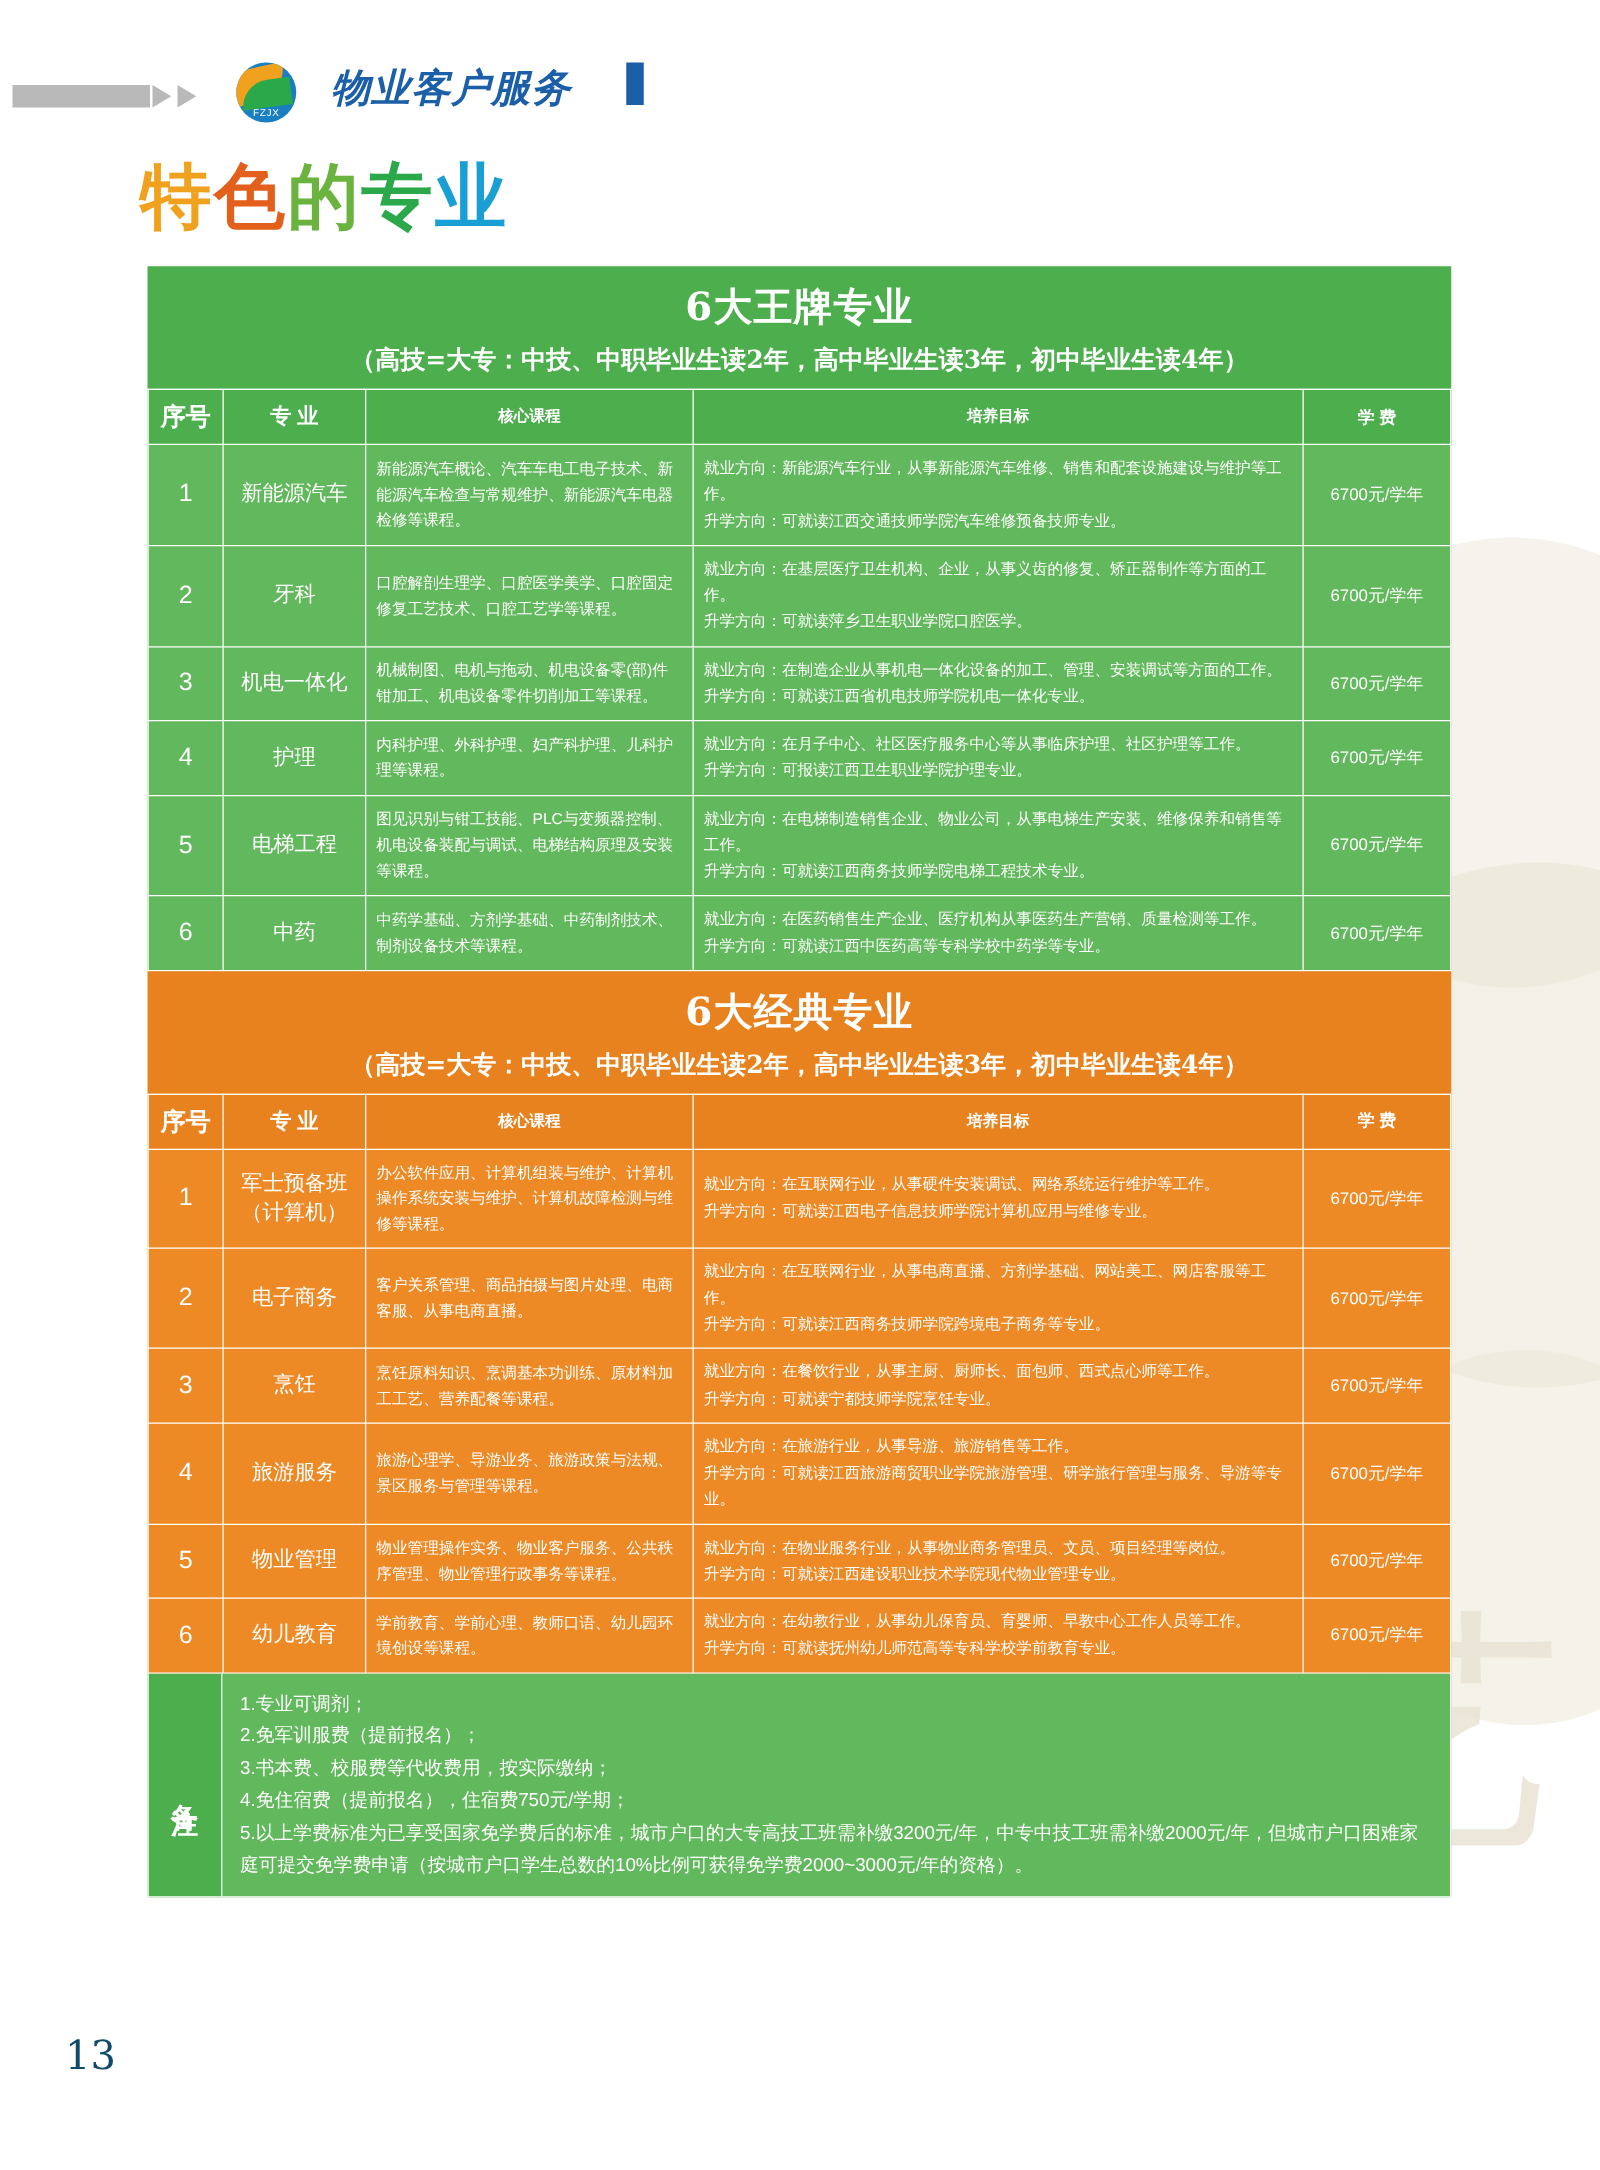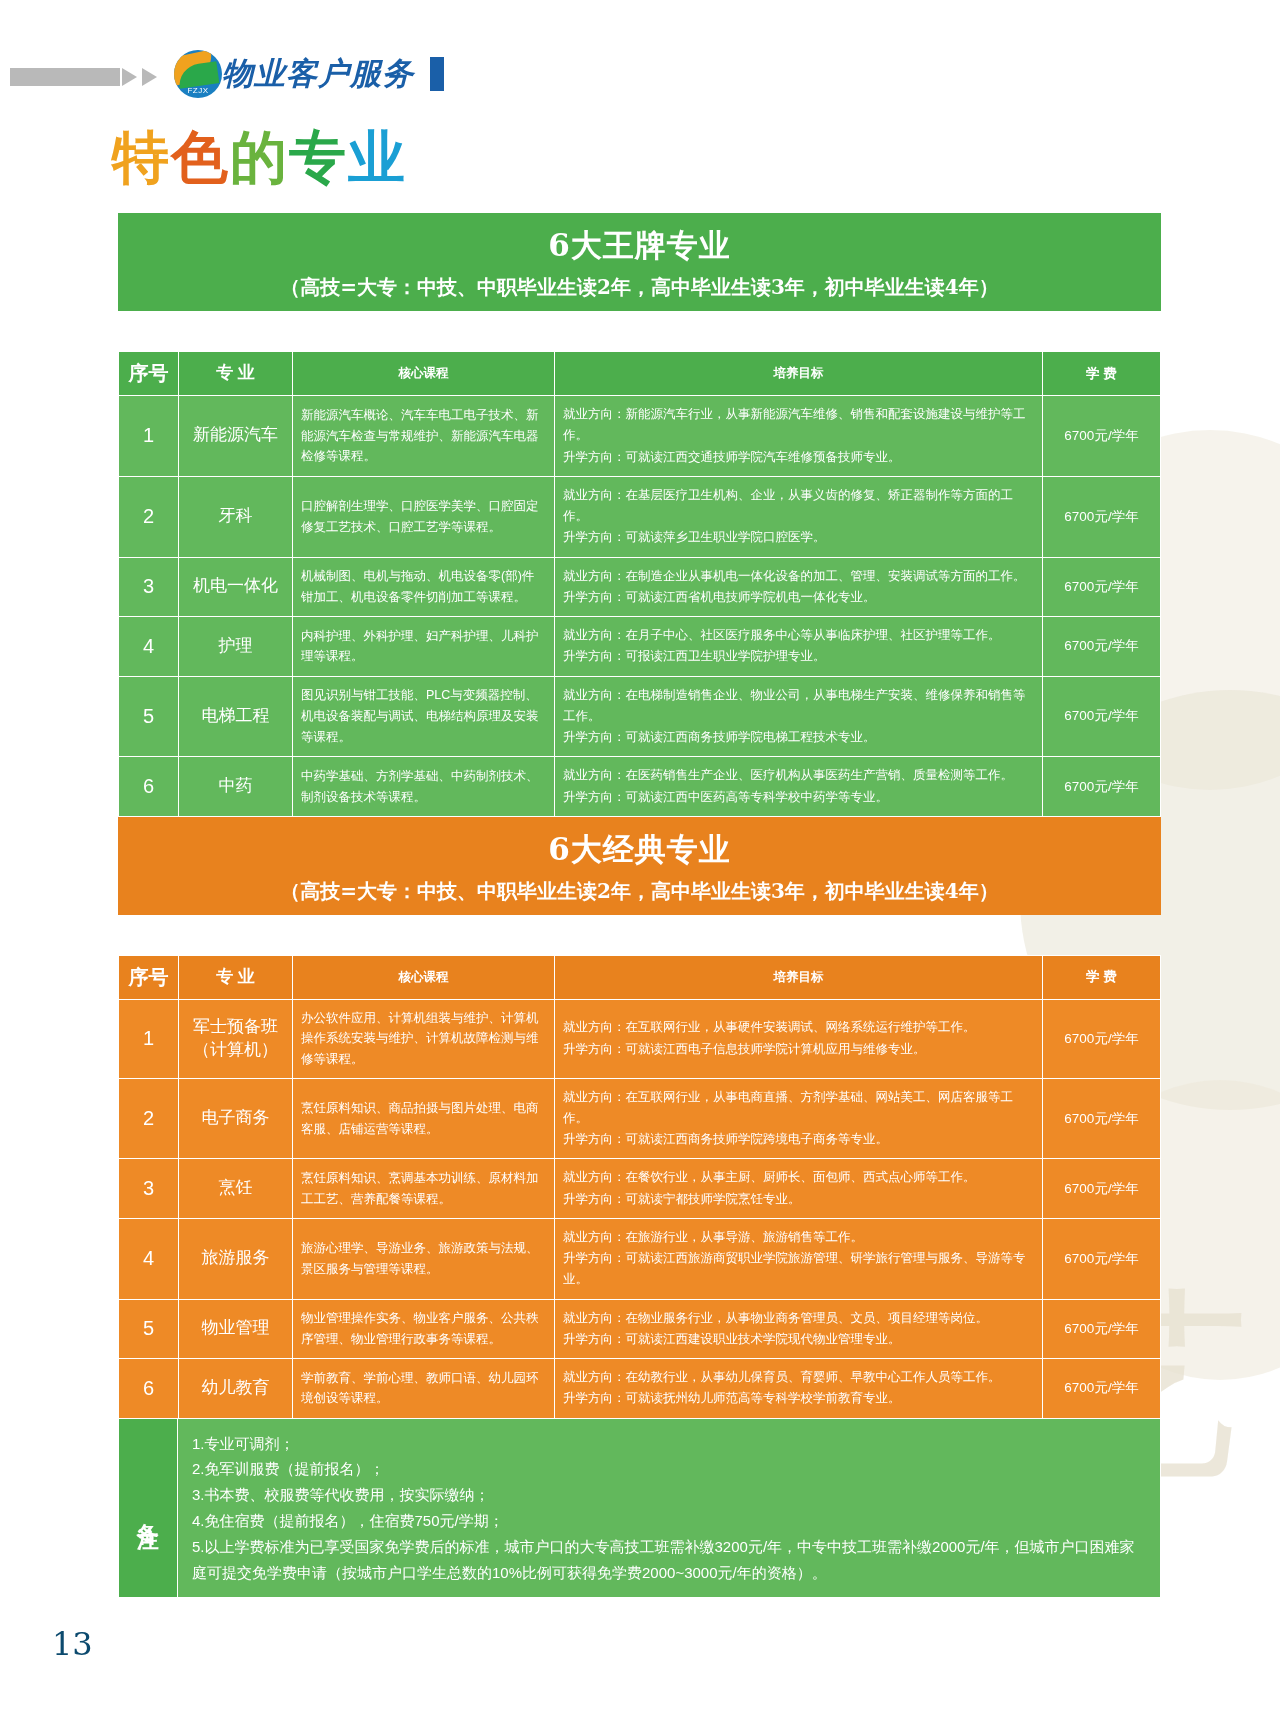--- a/index.html
+++ b/index.html
@@ -30,21 +30,21 @@
   .arrow-bar { position:absolute; left:0; top:20px; width:180px; height:30px; }
   .arrow-bar .bar { position:absolute; left:10px; top:6px; width:110px; height:18px; background:#b9b9b9; }
   .arrow-bar .chev {
     position:absolute; top:6px; width:0; height:0;
     border-top:9px solid transparent; border-bottom:9px solid transparent;
     border-left:15px solid #b9b9b9;
   }
   .arrow-bar .c1 { left:122px; }
   .arrow-bar .c2 { left:142px; }
 
-  .logo-wrap { position:absolute; left:174px; top:8px; display:flex; align-items:center; gap:0; }
+  .logo-wrap { position:absolute; left:189px; top:8px; display:flex; align-items:flex-start; gap:28px; }
   .logo-mark {
     width:48px; height:48px; border-radius:50%;
     background:#1a7fc1; position:relative; overflow:hidden;
     display:flex; align-items:flex-end; justify-content:center;
   }
   .logo-mark .swoosh {
     position:absolute; left:-6px; top:4px; width:46px; height:28px;
     background:#f0a21e; border-radius:0 0 46px 0; transform:rotate(-12deg);
   }
   .logo-mark .swoosh2 {
@@ -73,21 +73,21 @@
 
   
   .sheet { position:absolute; left:118px; top:213px; width:1043px; z-index:2; }
 
   .band { color:#fff; text-align:center; padding:12px 0 10px; }
   .band.green { background:#4cae4c; }
   .band.orange { background:#e8821e; }
   .band .b-title { font-size:31px; font-weight:bold; font-family:"DejaVu Serif", serif; letter-spacing:1px; }
   .band .b-sub { font-size:20px; font-weight:bold; margin-top:7px; font-family:"DejaVu Serif", serif;}
 
-  table { width:100%; border-collapse:collapse; table-layout:fixed;margin-top:40px; }
+  table { width:100%; border-collapse:collapse; table-layout:fixed; }
   table.green { background:#62b85c; }
   table.orange { background:#ee8a26; }
   table td, table th { border:1px solid #ffffff; color:#fff; vertical-align:middle; }
   thead th { font-size:17px; font-weight:bold; padding:8px 0; text-align:center; }
   table.green thead th { background:#4cae4c; }
   table.orange thead th { background:#e8821e; }
 
   .c-no   { width:60px; text-align:center; font-size:20px; }
   .c-major{ width:114px; text-align:center; font-size:17px; line-height:1.35; padding:4px; }
   .c-core { width:262px; font-size:12.5px; line-height:1.65; padding:8px 8px; }
@@ -246,21 +246,21 @@
         <td class="c-core">办公软件应用、计算机组装与维护、计算机操作系统安装与维护、计算机故障检测与维修等课程。</td>
         <td class="c-goal">
           <span class="goal-line">就业方向：在互联网行业，从事硬件安装调试、网络系统运行维护等工作。</span>
           <span class="goal-line">升学方向：可就读江西电子信息技师学院计算机应用与维修专业。</span>
         </td>
         <td class="c-fee">6700元/学年</td>
       </tr>
       <tr>
         <td class="c-no">2</td>
         <td class="c-major">电子商务</td>
-        <td class="c-core">烹饪原料知识、商品拍摄与图片处理、电商客服、店铺运营等课程。</td>
+        <td class="c-core">客户关系管理、商品拍摄与图片处理、电商客服、从事电商直播。</td>
         <td class="c-goal">
           <span class="goal-line">就业方向：在互联网行业，从事电商直播、方剂学基础、网站美工、网店客服等工作。</span>
           <span class="goal-line">升学方向：可就读江西商务技师学院跨境电子商务等专业。</span>
         </td>
         <td class="c-fee">6700元/学年</td>
       </tr>
       <tr>
         <td class="c-no">3</td>
         <td class="c-major">烹饪</td>
         <td class="c-core">烹饪原料知识、烹调基本功训练、原材料加工工艺、营养配餐等课程。</td>

